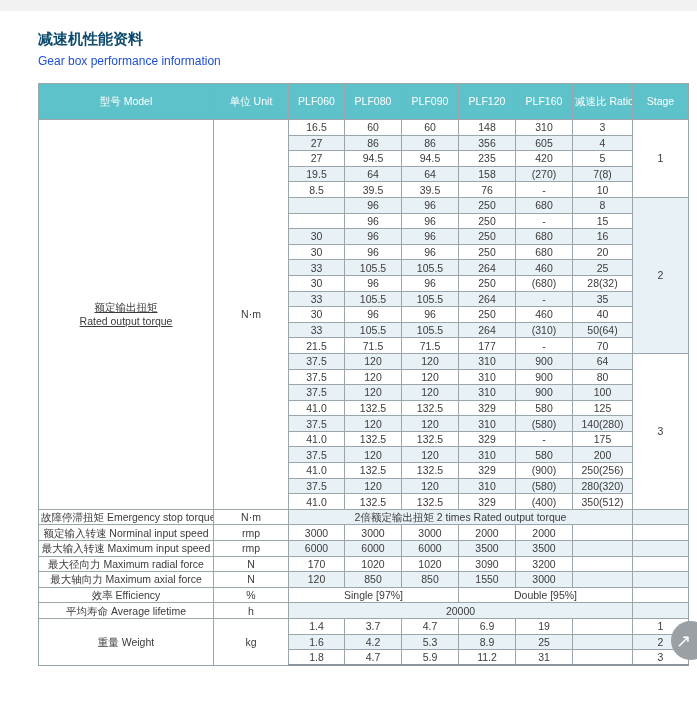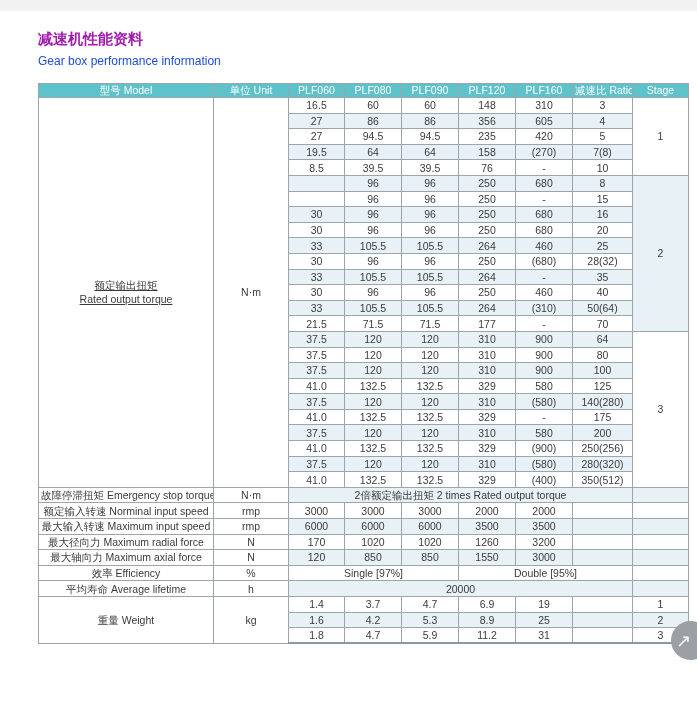--- a/index.html
+++ b/index.html
@@ -3,28 +3,28 @@
 <meta charset="utf-8">
 <style>
   * { box-sizing: border-box; }
   html,body { margin:0; padding:0; }
   body {
     width:697px; height:702px; background:#ffffff; overflow:hidden; position:relative;
     font-family:"Liberation Sans", sans-serif; color:#3b3b3b;
   }
   .top-strip { position:absolute; top:0; left:0; width:697px; height:11px; background:#f2f2f2; }
   .page { padding:30px 0 0 38px; }
-  .page-title { font-size:15px; font-weight:bold; color:#a21caf; margin:0 0 5px 0; }
+  .page-title { font-size:15px; font-weight:bold; color:#0c4a6e; margin:0 0 5px 0; }
   .page-subtitle { font-size:12px; color:#1d4ed8; margin:0 0 15px 0; }
   table.spec { border-collapse:collapse; table-layout:fixed; width:650px; font-size:10.5px; }
   table.spec td, table.spec th {
     border:1px solid #9ba5ac; padding:0 2px; text-align:center; vertical-align:middle;
     height:15.6px; line-height:1.15; overflow:hidden; white-space:nowrap; font-weight:normal;
   }
-  table.spec th { background:#5dc2ca; color:#ffffff; height:14px; font-size:10.5px; }
+  table.spec th { background:#5dc2ca; color:#ffffff; height:36px; font-size:10.5px; }
   td.tint { background:#e8f1f6; }
   td.lbl { text-align:left; padding-left:10px;margin-top:24px; }
   td.torque-lbl { text-align:left; padding-left:13px; }
   td.torque-lbl div { line-height:1.4;text-decoration:underline; }
   tr.last-row td { border-bottom:2px solid #8e979d;text-align:center; }
   .fab {
     position:absolute; left:671px; top:621px; width:39px; height:39px; border-radius:50%;
     background:#9aa0a4; color:#ffffff; display:flex; align-items:center; justify-content:center;
     font-size:18px; cursor:pointer; user-select:none;
   }
@@ -299,21 +299,21 @@
           <td class="value-cell tint">3500</td>
           <td class="tint"></td>
           <td class="tint"></td>
         </tr>
         <tr>
           <td class="lbl">最大径向力 Maximum radial force</td>
           <td>N</td>
           <td class="value-cell">170</td>
           <td class="value-cell">1020</td>
           <td class="value-cell">1020</td>
-          <td class="value-cell">1260</td>
+          <td class="value-cell">3090</td>
           <td class="value-cell">3200</td>
           <td></td>
           <td></td>
         </tr>
         <tr>
           <td class="lbl">最大轴向力 Maximum axial force</td>
           <td>N</td>
           <td class="value-cell tint">120</td>
           <td class="value-cell tint">850</td>
           <td class="value-cell tint">850</td>

